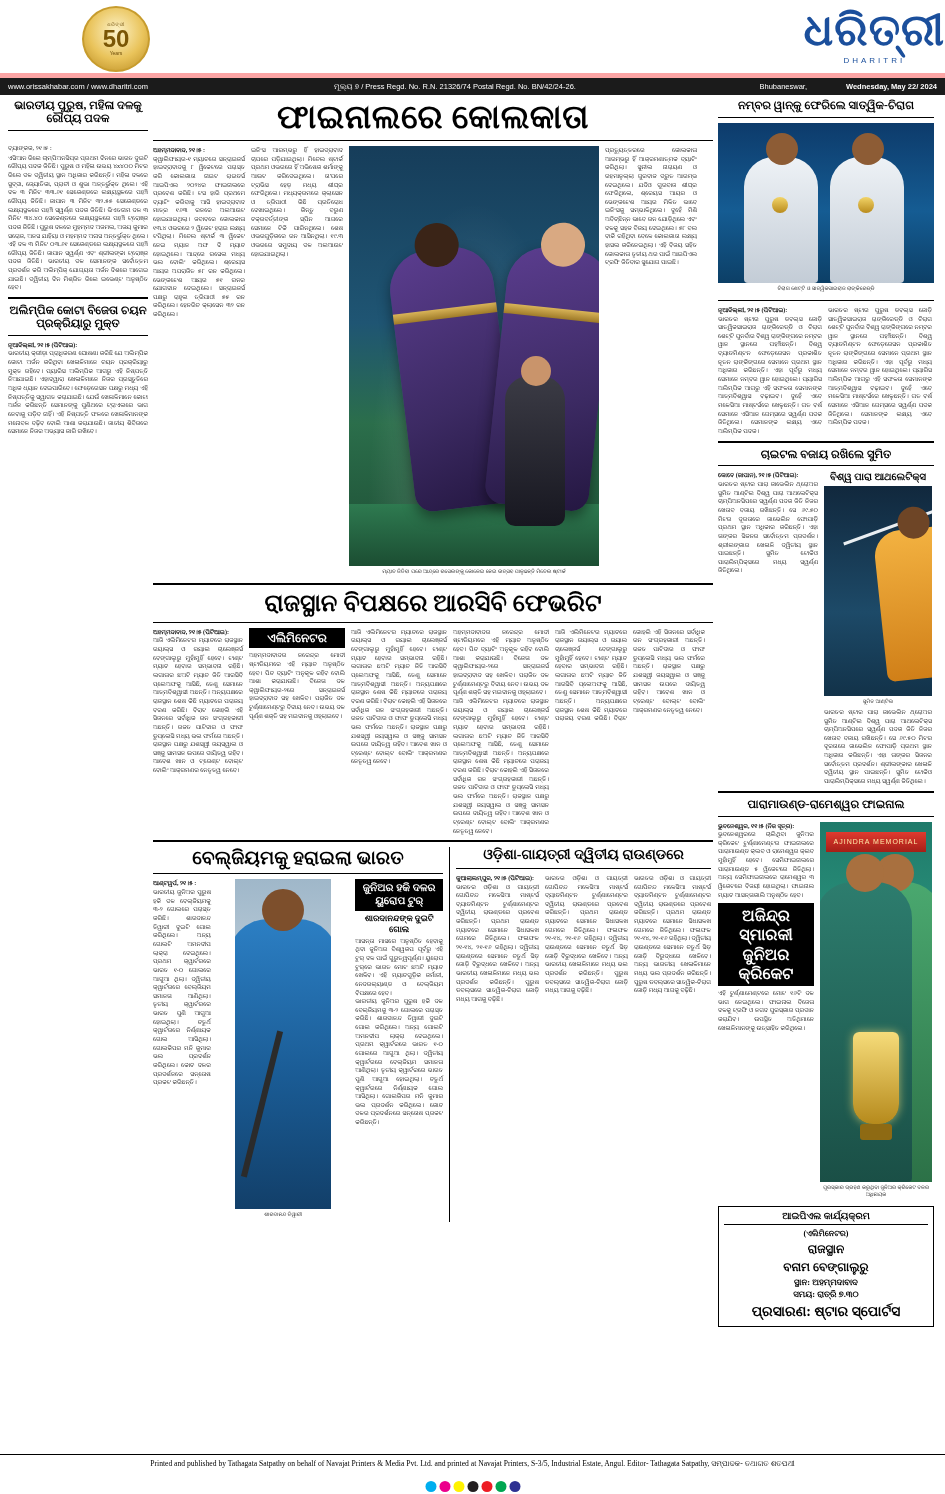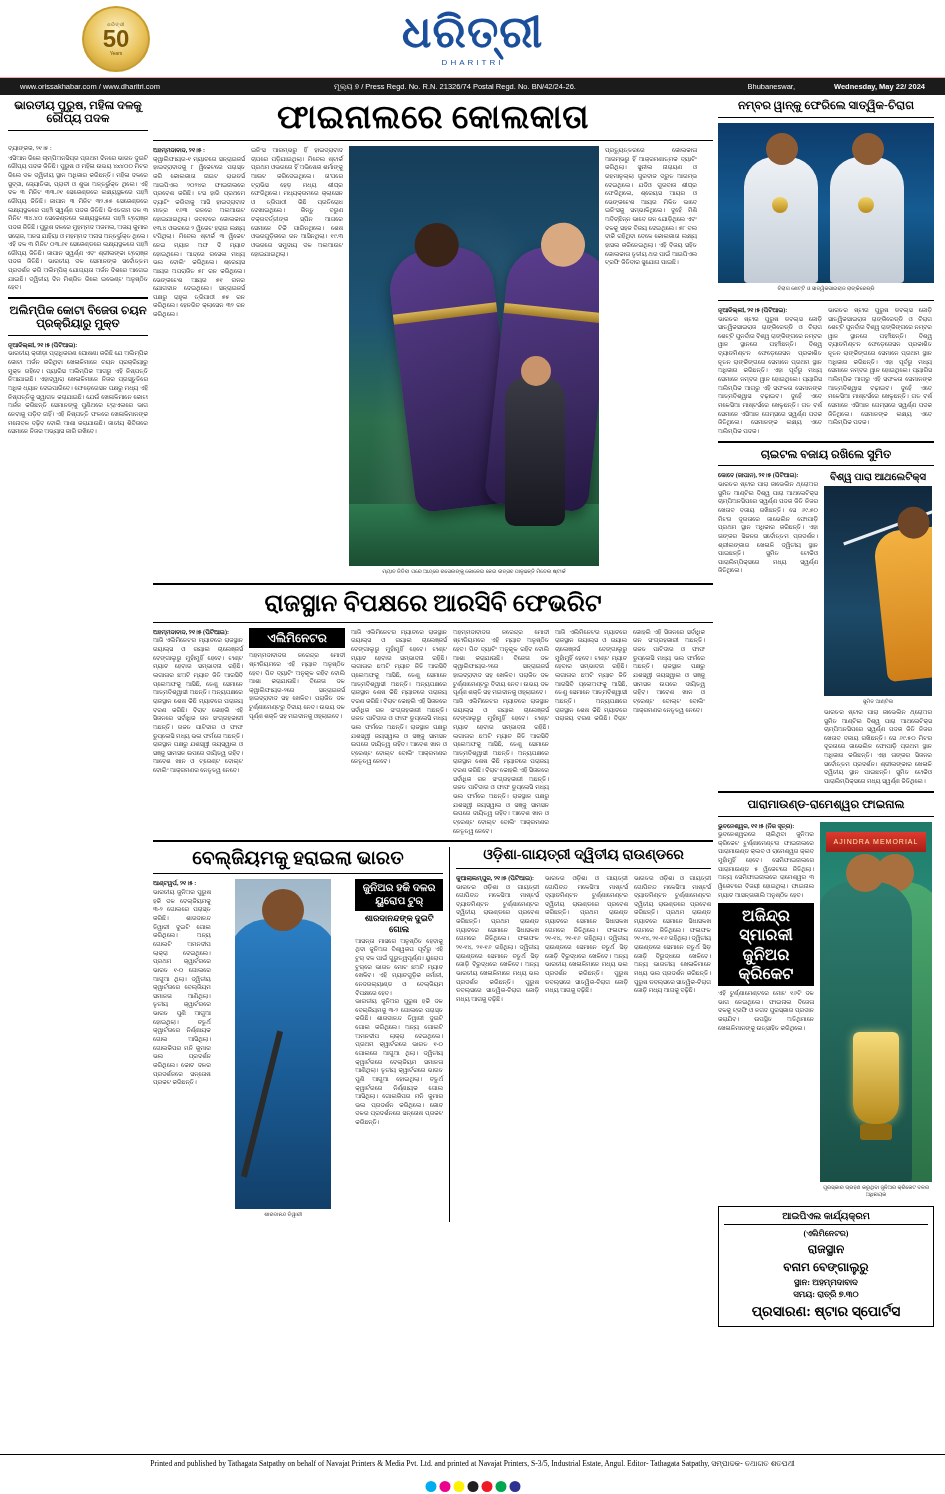--- a/index.html
+++ b/index.html
@@ -17,22 +17,22 @@
     width: 945px;
     height: 1494px;
     padding: 0;
   }
   
   .masthead {
     position: relative;
     height: 78px;
     display: flex;
     align-items: center;
-    justify-content: center;
-    border-bottom: 1px solid #fca5a5;
+    justify-content: flex-end;
+    border-bottom: 5px solid #fca5a5;
   }
   .anniv-badge {
     position: absolute;
     left: 82px;
     top: 6px;
     width: 68px;
     height: 66px;
     border-radius: 50%;
     background: radial-gradient(circle at 50% 38%, #fdf3c9 0%, #e9c35a 55%, #b8891f 100%);
     border: 2px solid #c79c2e;
@@ -62,21 +62,21 @@
     margin-top: 3px;
   }
   
   .infobar {
     height: 17px;
     background: #1b1b1b;
     color: #fff;
     display: flex;
     align-items: center;
     font-size: 7.5px;
-    padding: 0 20px;
+    padding: 0 8px;
   }
   .infobar .ib-left { width: 205px; }
   .infobar .ib-mid { flex: 1; text-align: center; }
   .infobar .ib-city { width: 120px; text-align: right; padding-right: 10px; }
   .infobar .ib-date { width: 120px; text-align: right; font-weight: bold; }
 
   
   .content {
     display: flex;
     padding: 4px 8px 0 8px;

